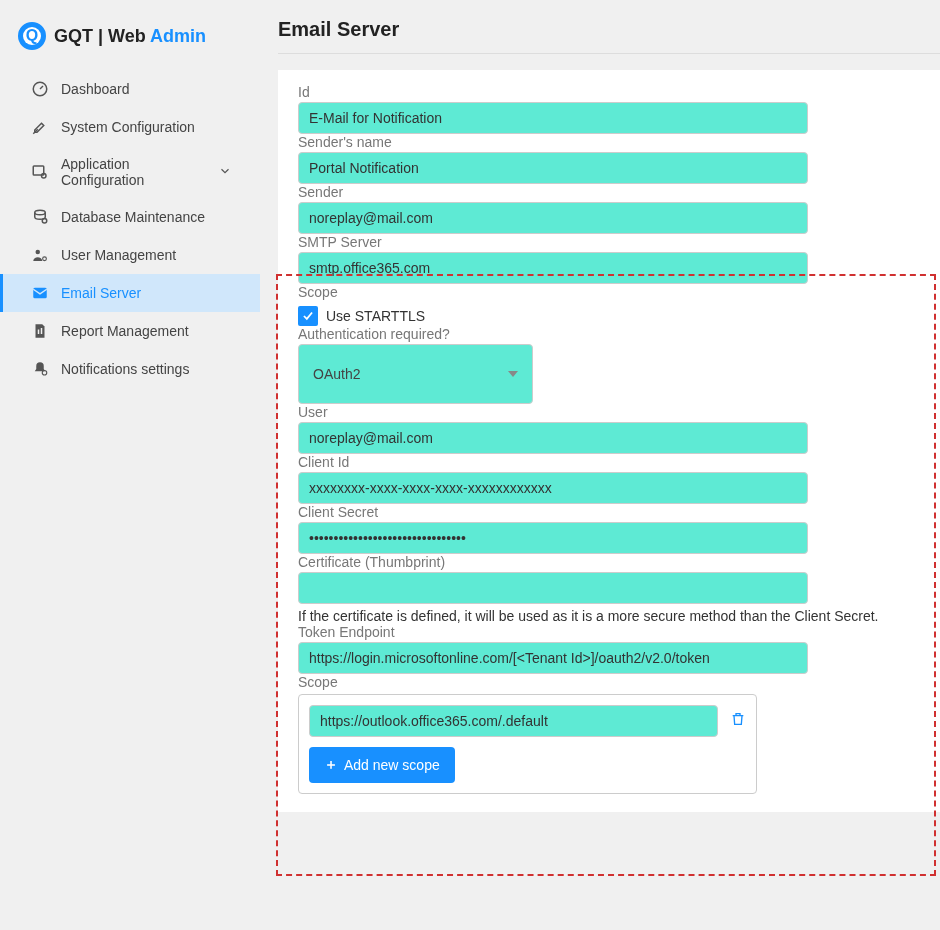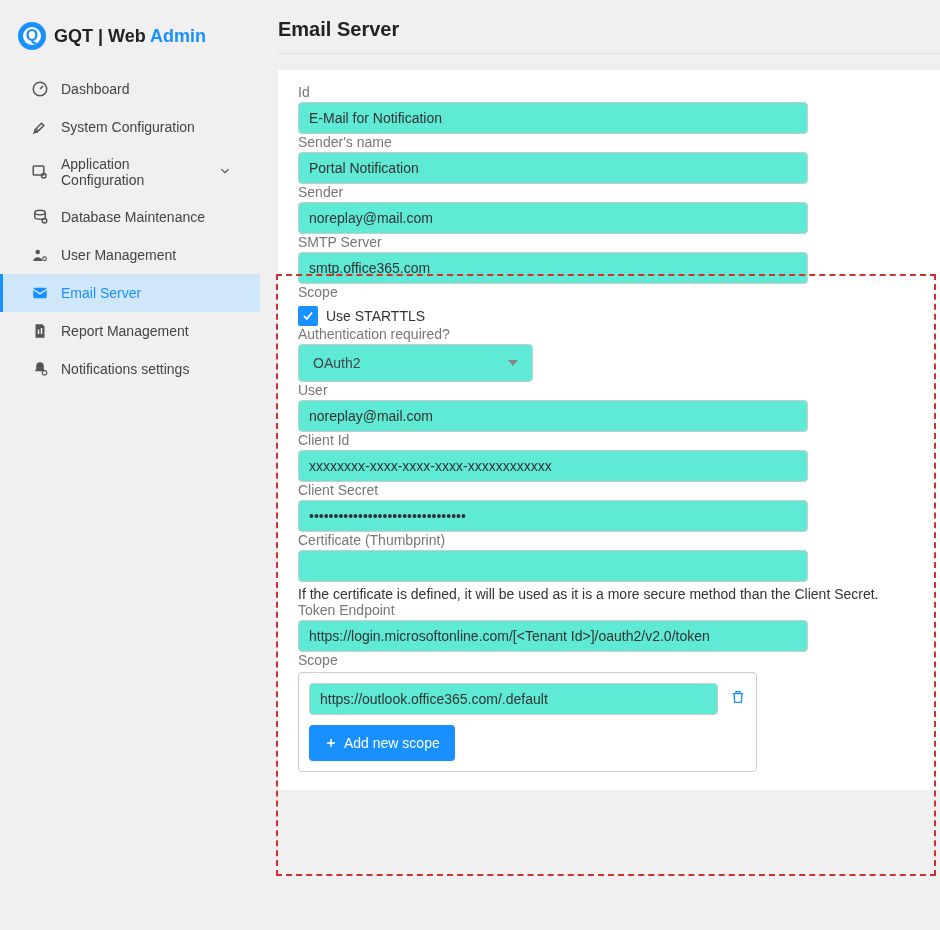--- a/index.html
+++ b/index.html
@@ -130,21 +130,21 @@
     font-size: 14px;
     color: #333;
     background:#5eead4;
     font-family:inherit;
   }
   .select {
     width: 235px;
     display:flex;
     align-items:center;
     justify-content:space-between;
-    padding:10px 14px;
+    padding:21px 14px;
     color:#444;
   }
   .checkbox-row{
     display:flex;
     align-items:center;
     gap:8px;
     margin-top:6px;
   }
   .checkbox{
     width:20px;height:20px;

